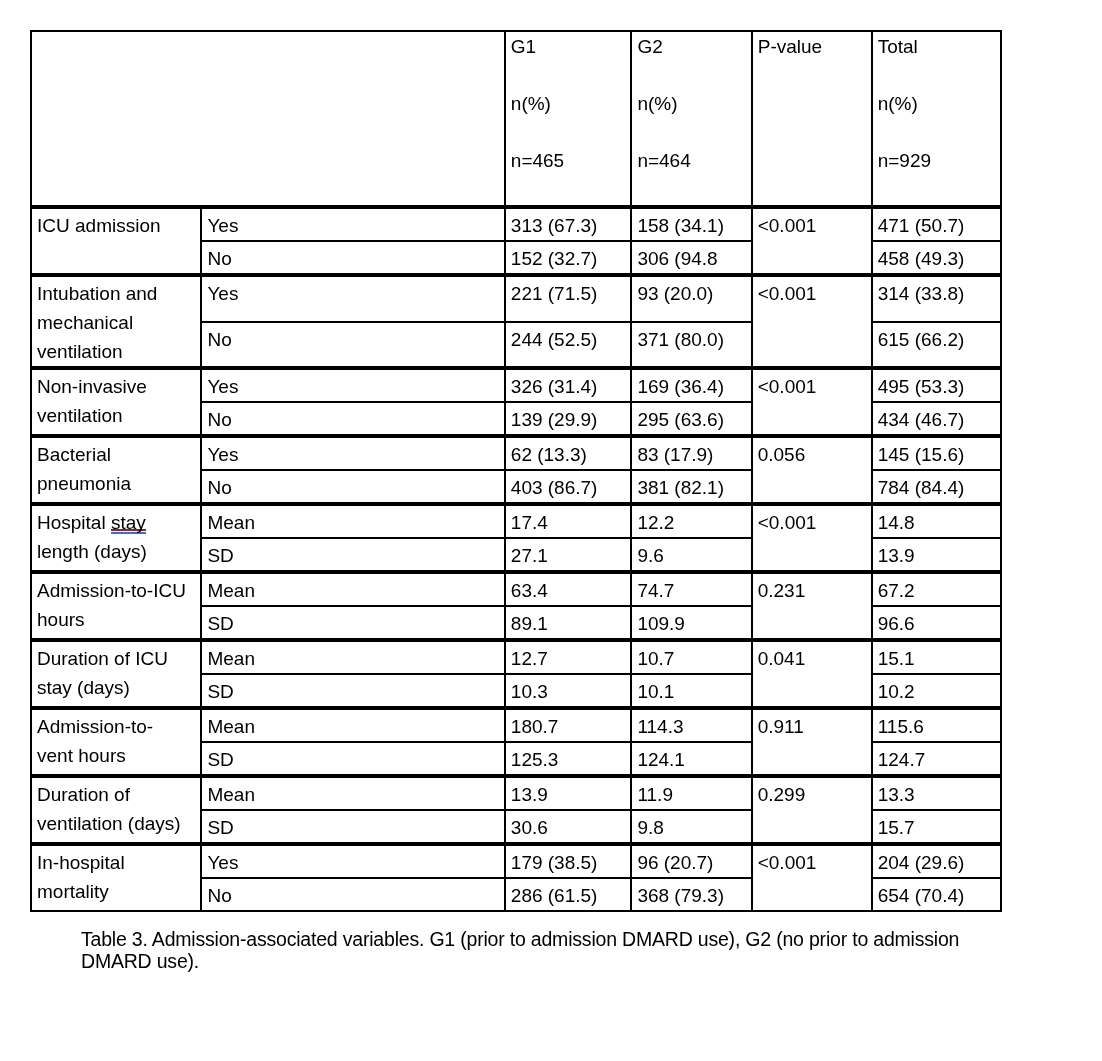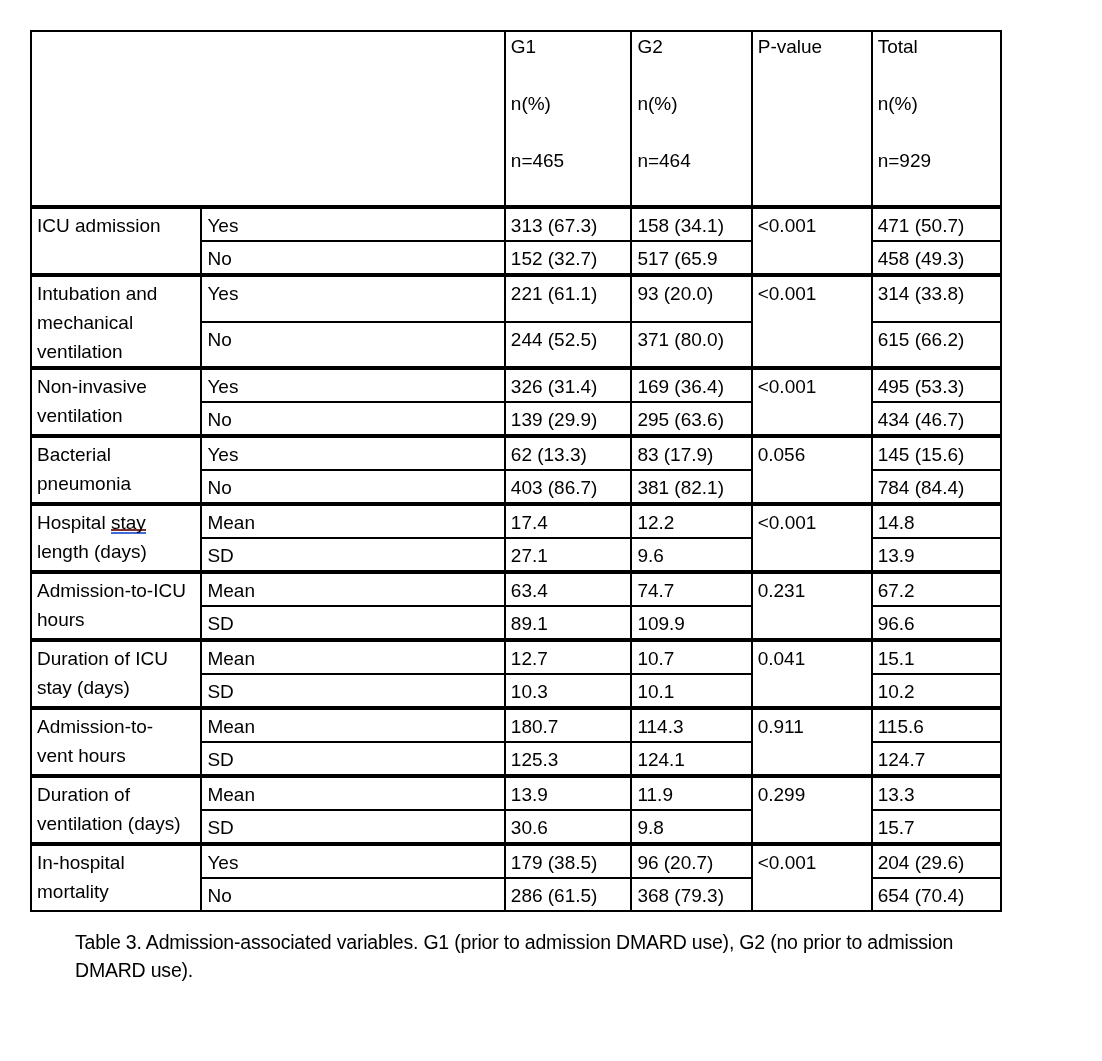--- a/index.html
+++ b/index.html
@@ -38,25 +38,25 @@
     background-image:
       linear-gradient(var(--gu-top, #7c2d2d), var(--gu-top, #7c2d2d)),
       linear-gradient(var(--gu-bot, #3f6ad8), var(--gu-bot, #3f6ad8));
     background-size: 100% 2px, 100% 2px;
     background-position: 0 calc(100% - 4px), 0 calc(100% - 1px);
     background-repeat: no-repeat;
     padding-bottom: 2px;
   }
   .caption {
     position: absolute;
-    left: 75px;
+    left: 81px;
     top: 928px;
     width: 880px;
     font-size: 19.5px;
-    line-height: 28px;
+    line-height: 22px;
     letter-spacing: -0.2px;
   }
 </style>
 </head>
 <body>
 
 <div class="page">
   <table class="stats">
     <colgroup>
       <col style="width:178px">
@@ -96,29 +96,29 @@
           <td class="var-cell" rowspan="2">ICU admission</td>
           <td class="sub-cell">Yes</td>
           <td class="num-cell">313 (67.3)</td>
           <td class="num-cell">158 (34.1)</td>
           <td class="p-cell" rowspan="2">&lt;0.001</td>
           <td class="num-cell">471 (50.7)</td>
         </tr>
         <tr>
           <td class="sub-cell">No</td>
           <td class="num-cell">152 (32.7)</td>
-          <td class="num-cell">517 (65.9</td>
+          <td class="num-cell">306 (94.8</td>
           <td class="num-cell">458 (49.3)</td>
         </tr>
         <tr class="grp">
           <td class="var-cell" rowspan="2">Intubation and
 mechanical
 ventilation</td>
           <td class="sub-cell">Yes</td>
-          <td class="num-cell">221 (61.1)</td>
+          <td class="num-cell">221 (71.5)</td>
           <td class="num-cell">93 (20.0)</td>
           <td class="p-cell" rowspan="2">&lt;0.001</td>
           <td class="num-cell">314 (33.8)</td>
         </tr>
         <tr>
           <td class="sub-cell">No</td>
           <td class="num-cell">244 (52.5)</td>
           <td class="num-cell">371 (80.0)</td>
           <td class="num-cell">615 (66.2)</td>
         </tr>

